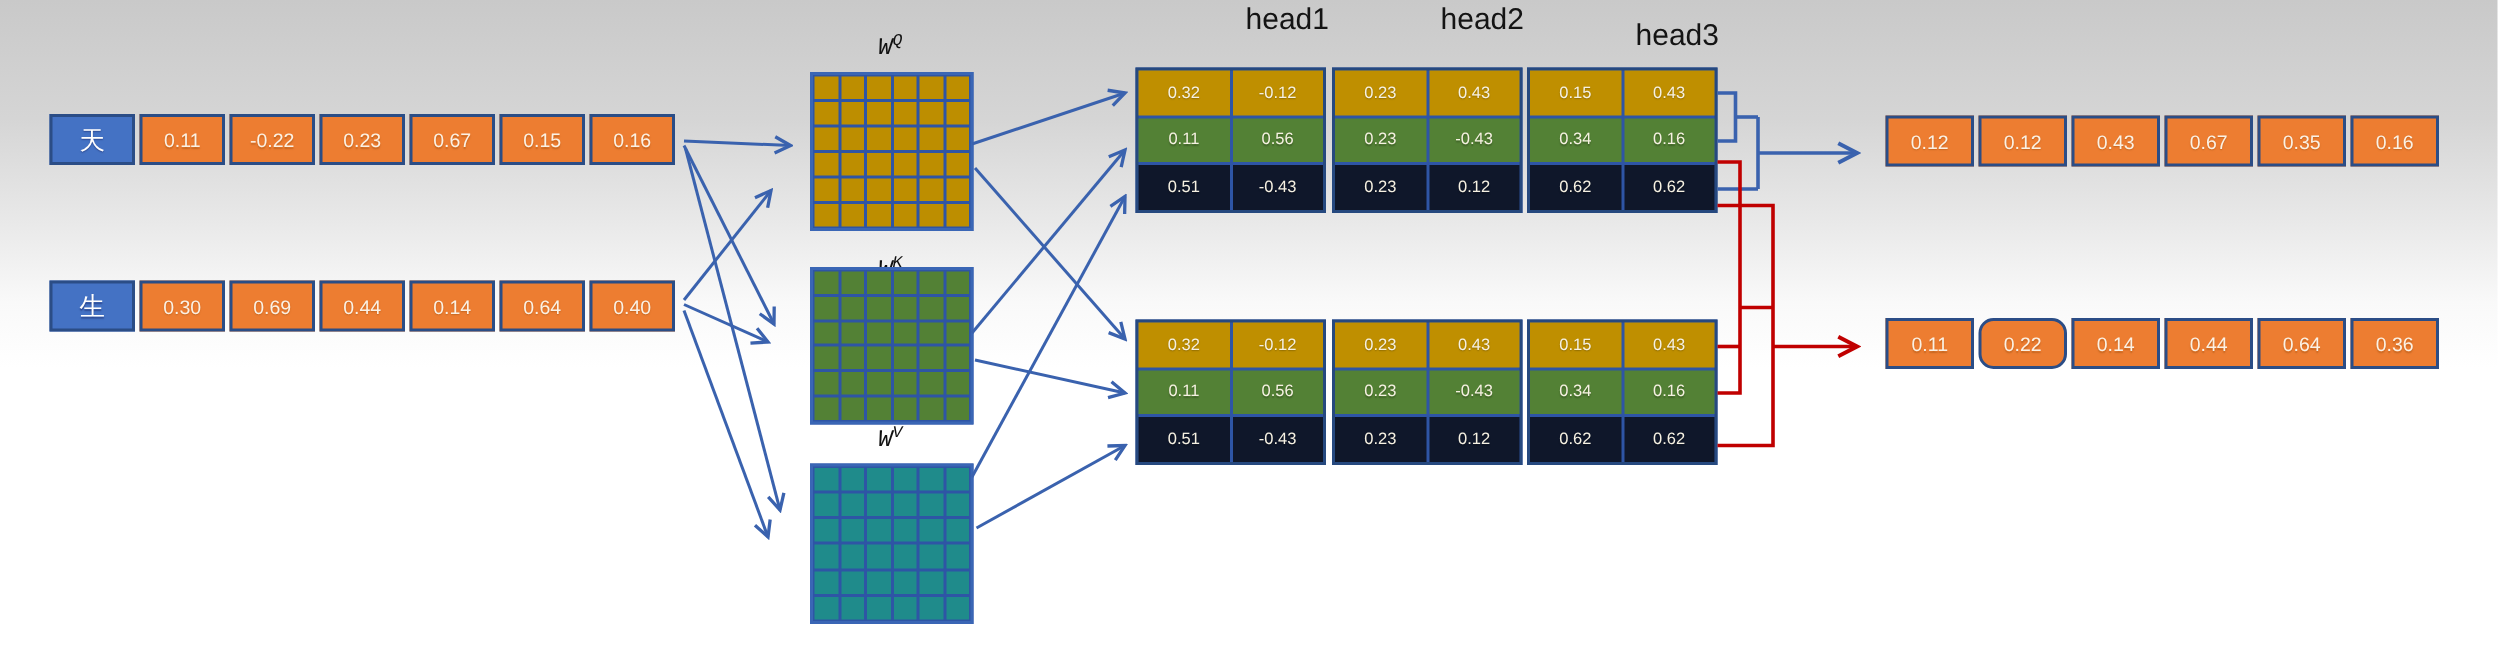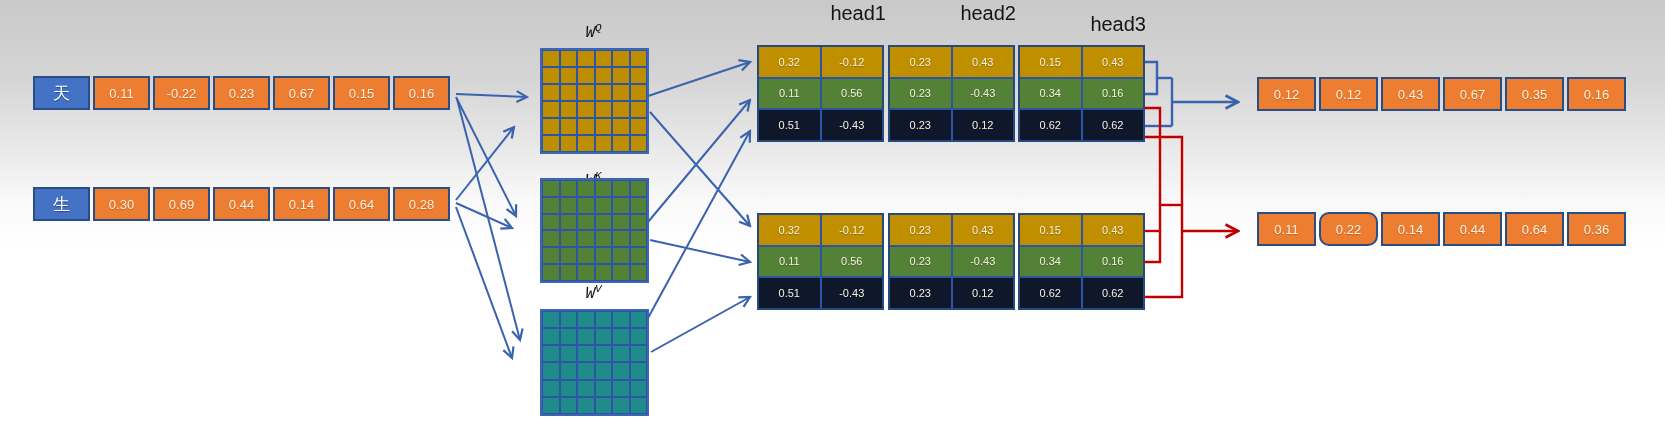--- a/index.html
+++ b/index.html
@@ -52,21 +52,21 @@
     <div class="vcell">0.16</div>
   </div>
 
   <div class="vrow" style="left:33px;top:187px;">
     <div class="vcell token">生</div>
     <div class="vcell">0.30</div>
     <div class="vcell">0.69</div>
     <div class="vcell">0.44</div>
     <div class="vcell">0.14</div>
     <div class="vcell">0.64</div>
-    <div class="vcell">0.28</div>
+    <div class="vcell">0.40</div>
   </div>
 
   <div class="wlabel" style="left:540px;top:22px;"><i>W</i><sup>Q</sup></div>
   <div class="wmat q" style="left:540px;top:48px;height:100px;">
       <div class="wcell"></div>
       <div class="wcell"></div>
       <div class="wcell"></div>
       <div class="wcell"></div>
       <div class="wcell"></div>
       <div class="wcell"></div>

